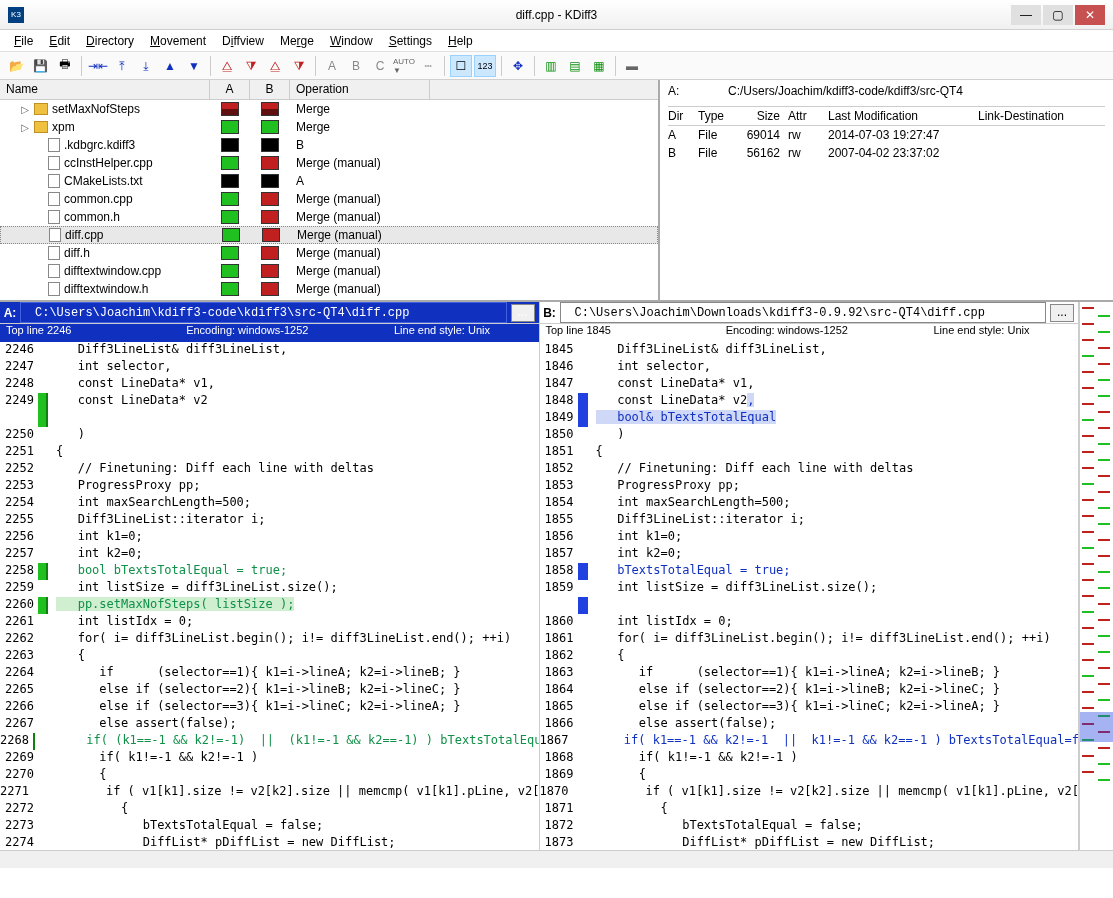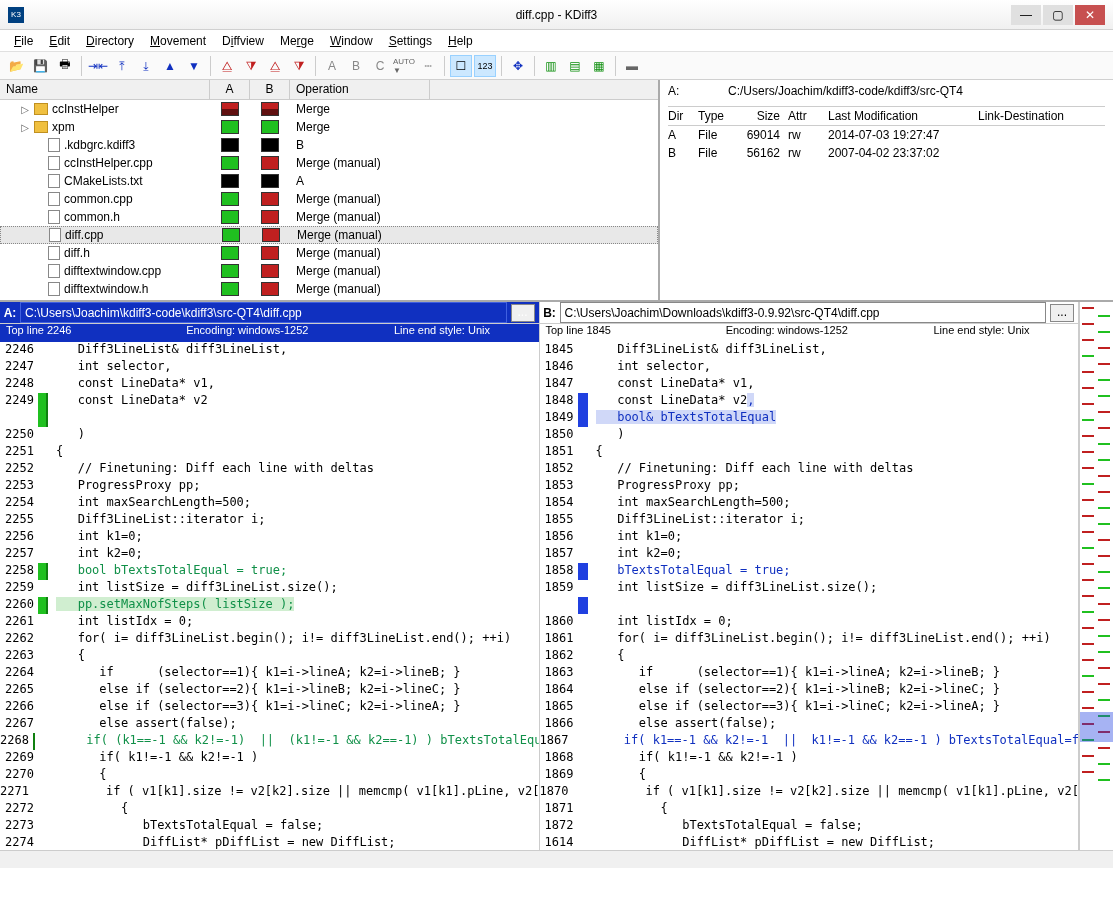--- a/index.html
+++ b/index.html
@@ -47,21 +47,21 @@
 .info-tbl { margin-top: 6px; border-top: 1px solid #ccc; }
 .info-hdr { display: flex; font-weight: normal; border-bottom: 1px solid #ccc; }
 .info-hdr div, .info-trow div { padding: 2px 0; }
 .info-trow { display: flex; }
 .c-dir { width: 30px; } .c-type { width: 40px; } .c-size { width: 50px; text-align: right; padding-right: 8px !important; } .c-attr { width: 40px; } .c-mod { width: 150px; } .c-link { width: 100px; }
 
 .diff-area { display: flex; height: 548px; }
 .diff-pane { flex: 1; display: flex; flex-direction: column; border-right: 1px solid #ccc; overflow: hidden; }
 .diff-path { display: flex; height: 22px; align-items: center; border-bottom: 1px solid #ccc; }
 .diff-path .lbl { width: 20px; text-align: center; font-weight: bold; }
-.diff-path input { flex: 1; height: 21px; padding: 0 4px; border: 1px solid #888; font-size: 12px; font-family: Liberation Sans, sans-serif; }
+.diff-path input { flex: 1; height: 21px; padding: 0 14px; border: 1px solid #888; font-size: 12px; font-family: Liberation Mono, monospace; }
 .diff-path .browse { width: 24px; height: 18px; text-align: center; border: 1px solid #888; background: #f0f0f0; margin: 0 4px; }
 .diff-status { height: 18px; display: flex; padding: 0 6px; font-size: 11px; }
 .diff-pane.a .diff-path, .diff-pane.a .diff-status { background: #1030c0; color: #fff; }
 .diff-pane.a .diff-path input { background: #1030c0; color: #fff; border-color: #4060e0; }
 .stat1 { flex: 1.3; } .stat2 { flex: 1.5; } .stat3 { flex: 1; }
 .diff-lines { flex: 1; overflow: hidden; font-family: Consolas, monospace; font-size: 12px; background: #fff; }
 .dl { display: flex; height: 17px; white-space: pre; }
 .ln { width: 38px; text-align: right; padding-right: 4px; color: #000; }
 .mk { width: 10px; }
 .mk.green { background: #20c020; border-right: 2px solid #108010; }
@@ -139,21 +139,21 @@
       <div style="width:210px">Name</div>
       <div style="width:40px;text-align:center">A</div>
       <div style="width:40px;text-align:center">B</div>
       <div style="width:140px">Operation</div>
     </div>
     <div class="tree-body" id="tree-body">
         <div class="tree-row">
           <div class="tr-name" style="padding-left: 20px;">
             <span class="ex">▷</span>
             <span class="fldr"></span>
-            <span>ccInstHelper</span>
+            <span>setMaxNofSteps</span>
           </div>
           <div class="tr-a">
             <span class="sq red-grad"></span>
           </div>
           <div class="tr-b">
             <span class="sq red-grad"></span>
           </div>
           <div class="tr-op">Merge</div>
         </div>
         <div class="tree-row">
@@ -413,21 +413,21 @@
         <div class="dl"><span class="ln">1863</span><span class="mk "></span><span class="tx">      if      (selector==1){ k1=i-&gt;lineA; k2=i-&gt;lineB; }</span></div>
         <div class="dl"><span class="ln">1864</span><span class="mk "></span><span class="tx">      else if (selector==2){ k1=i-&gt;lineB; k2=i-&gt;lineC; }</span></div>
         <div class="dl"><span class="ln">1865</span><span class="mk "></span><span class="tx">      else if (selector==3){ k1=i-&gt;lineC; k2=i-&gt;lineA; }</span></div>
         <div class="dl"><span class="ln">1866</span><span class="mk "></span><span class="tx">      else assert(false);</span></div>
         <div class="dl"><span class="ln">1867</span><span class="mk blue"></span><span class="tx"><span class="tx-blue">      if( k1==-1 &amp;&amp; k2!=-1  ||  k1!=-1 &amp;&amp; k2==-1 ) bTextsTotalEqual=false;</span></span></div>
         <div class="dl"><span class="ln">1868</span><span class="mk "></span><span class="tx">      if( k1!=-1 &amp;&amp; k2!=-1 )</span></div>
         <div class="dl"><span class="ln">1869</span><span class="mk "></span><span class="tx">      {</span></div>
         <div class="dl"><span class="ln">1870</span><span class="mk "></span><span class="tx">         if ( v1[k1].size != v2[k2].size || memcmp( v1[k1].pLine, v2[k2].pLine, v1[k1].size&lt;&lt;1)!=0 )</span></div>
         <div class="dl"><span class="ln">1871</span><span class="mk "></span><span class="tx">         {</span></div>
         <div class="dl"><span class="ln">1872</span><span class="mk "></span><span class="tx">            bTextsTotalEqual = false;</span></div>
-        <div class="dl"><span class="ln">1614</span><span class="mk "></span><span class="tx">            DiffList* pDiffList = new DiffList;</span></div>
+        <div class="dl"><span class="ln">1873</span><span class="mk "></span><span class="tx">            DiffList* pDiffList = new DiffList;</span></div>
       </div>
   </div>
   <div class="overview" id="overview">
       <div class="ov-bar" style="top: 5px; background: rgb(192, 32, 32); left: 2px; width: 12px;"></div>
       <div class="ov-bar" style="top: 13px; background: rgb(32, 192, 32); left: 18px; width: 12px;"></div>
       <div class="ov-bar" style="top: 21px; background: rgb(192, 32, 32); left: 2px; width: 12px;"></div>
       <div class="ov-bar" style="top: 29px; background: rgb(32, 192, 32); left: 18px; width: 12px;"></div>
       <div class="ov-bar" style="top: 37px; background: rgb(192, 32, 32); left: 2px; width: 12px;"></div>
       <div class="ov-bar" style="top: 45px; background: rgb(192, 32, 32); left: 18px; width: 12px;"></div>
       <div class="ov-bar" style="top: 53px; background: rgb(32, 192, 32); left: 2px; width: 12px;"></div>

